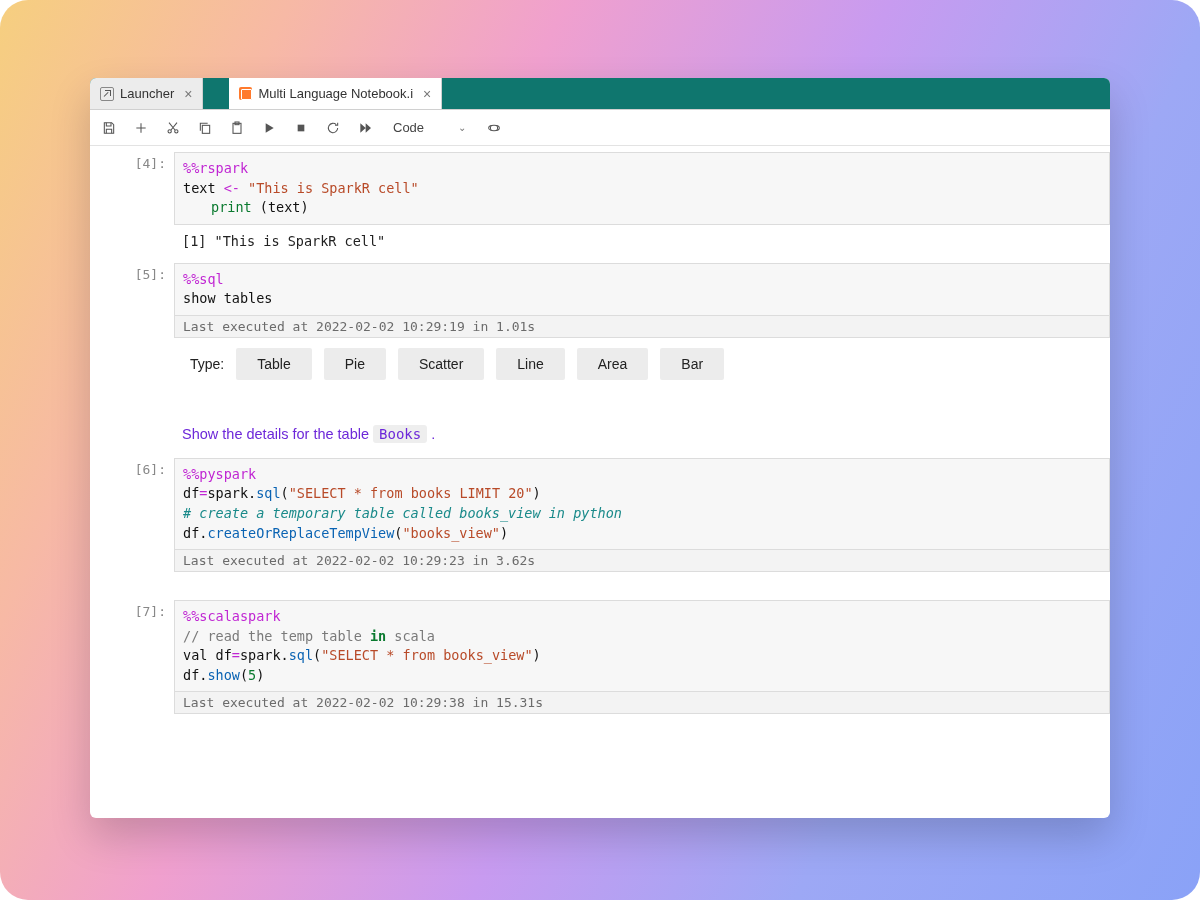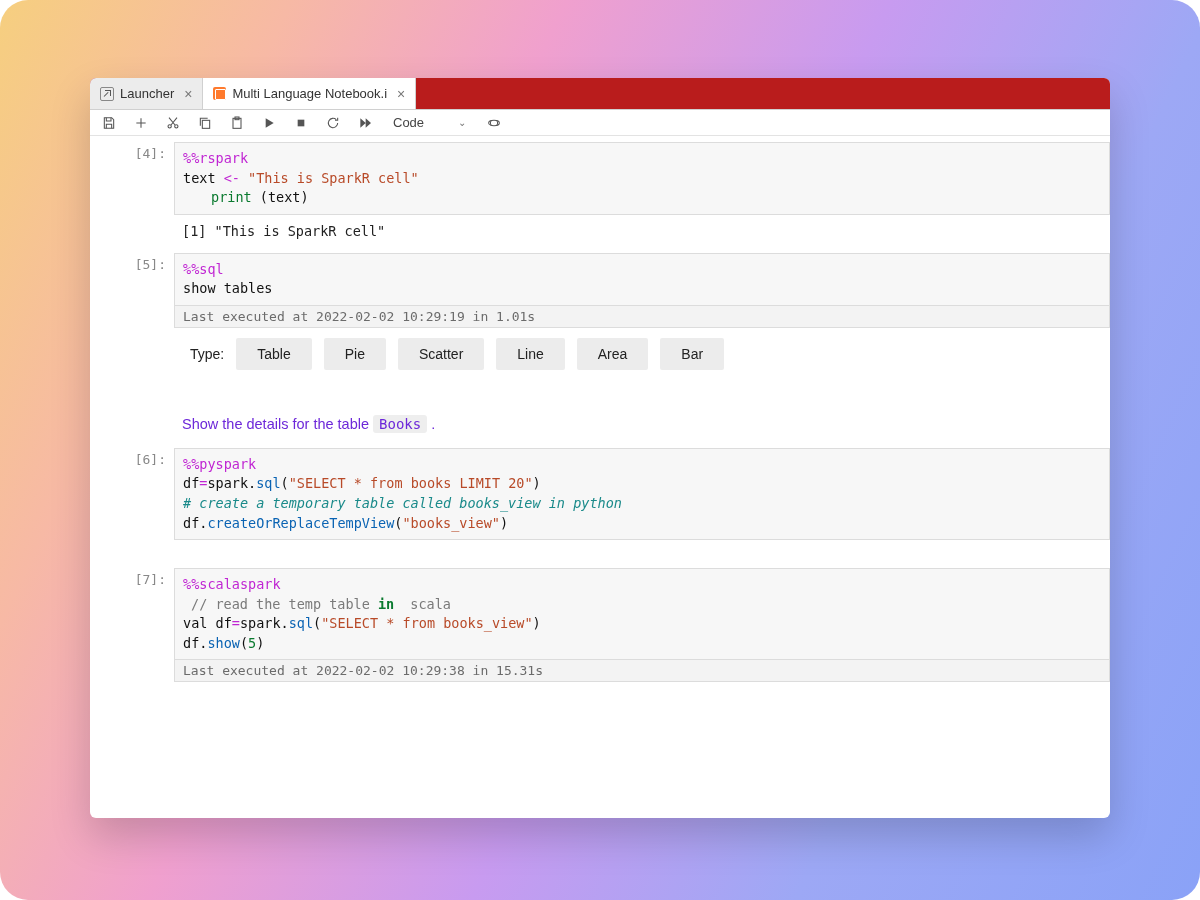--- a/index.html
+++ b/index.html
@@ -14,33 +14,33 @@
     position: absolute;
     left: 90px; top: 78px;
     width: 1020px; height: 740px;
     background: #fff;
     border-radius: 6px;
     box-shadow: 0 18px 40px rgba(0,0,0,0.18);
     overflow: hidden;
     display: flex; flex-direction: column;
   }
   
-  .tabbar { display:flex; height:32px; background:#b91c1c; border-bottom:1px solid #d0d0d0; font-size:13px; color:#333; }
+  .tabbar { display:flex; height:32px; background:#0f766e; border-bottom:1px solid #d0d0d0; font-size:13px; color:#333;gap:26px; }
   .tab { display:flex; align-items:center; gap:6px; padding:0 10px; border-right:1px solid #d0d0d0; background:#ececec; cursor:pointer; }
   .tab.active { background:#fff; }
   .tab .close { color:#777; font-size:14px; margin-left:4px; }
   .tab svg, .tab .ticon { width:14px; height:14px; }
   .tab .ticon { display:inline-block; border:1px solid #888; border-radius:2px; position:relative; }
   .tab .ticon.launch::after { content:""; position:absolute; right:2px; top:2px; width:5px; height:5px; border-top:1px solid #555; border-right:1px solid #555; }
   .tab .ticon.launch::before { content:""; position:absolute; left:3px; bottom:3px; width:6px; height:1px; background:#555; transform:rotate(-45deg); transform-origin:left; }
   .nb-icon { width:13px; height:13px; background:#ff7a2d; border-radius:2px; display:inline-block; position:relative; }
   .nb-icon::after { content:""; position:absolute; left:2px; top:2px; width:9px; height:9px; border:1px solid #fff; border-radius:1px; }
 
   
-  .toolbar { display:flex; align-items:center; gap:14px; height:26px; padding:0 10px; border-bottom:1px solid #e3e3e3; color:#555; }
+  .toolbar { display:flex; align-items:center; gap:14px; height:36px; padding:0 10px; border-bottom:1px solid #e3e3e3; color:#555; }
   .tbtn { width:18px; height:18px; display:flex; align-items:center; justify-content:center; cursor:pointer; }
   .tbtn svg { width:16px; height:16px; stroke:#555; fill:none; stroke-width:1.6; }
   .celltype { display:flex; align-items:center; gap:6px; font-size:13px; color:#444; border:1px solid transparent; padding:2px 4px; cursor:pointer; }
   .celltype .chev { font-size:10px; color:#777; margin-left:28px; }
 
   
   .nb { flex:1; overflow-y:auto; padding-top:4px; }
   .cell { display:flex; margin:2px 0 0 0; }
   .prompt { width:84px; text-align:right; padding:4px 8px 0 0; font-family: Menlo, Consolas, monospace; font-size:13px; color:#888; }
   .prompt .br { color:#888; }
@@ -52,21 +52,21 @@
   .md code { background:#eee; padding:1px 6px; border-radius:3px; font-family: Menlo, Consolas, monospace; font-size:14px; }
 
   
   .c-magic { color:#c026d3; font-weight:400; }
   .c-op { color:#c026d3; }
   .c-str { color:#b84a28; }
   .c-fn { color:#0a7a2f;margin-left:28px; }
   .c-fn2 { color:#0a63b3; }
   .c-kw { color:#0a7a2f; font-weight:600; }
   .c-cmt { color:#1a8a8a; font-style:italic; }
-  .c-cmt2 { color:#7a7a7a;margin-left:8px; }
+  .c-cmt2 { color:#7a7a7a; }
   .c-num { color:#0a7a2f; }
 
   
   .viz-row { display:flex; align-items:center; gap:12px; padding:10px 8px 10px 8px;margin-left:8px; }
   .viz-label { font-size:14px; color:#222; }
   .viz-btn { background:#ececec; border:none; padding:8px 21px; font-size:14px; color:#222; border-radius:2px; cursor:pointer; }
 
   
   .tbl { padding:0 8px 10px 8px; }
   table.data { border-collapse:collapse; font-size:14px; }
@@ -195,20 +195,21 @@
         </div>
       </div>
 
       <div class="cell">
         <div class="prompt"><span class="br">[</span><span>6</span><span class="br">]:</span></div>
         <div class="cellbody">
           <div class="input-area"><span class="c-magic">%%pyspark</span>
 <span>df</span><span class="c-op">=</span><span>spark.</span><span class="c-fn2">sql</span><span>(</span><span class="c-str">"SELECT * from books LIMIT 20"</span><span>)</span>
 <span class="c-cmt"># create a temporary table called books_view in python</span>
 <span>df.</span><span class="c-fn2">createOrReplaceTempView</span><span>(</span><span class="c-str">"books_view"</span><span>)</span></div>
+          <div class="exec-meta">Last executed at 2022-02-02 10:29:23 in 3.62s</div>
           <div style="height:26px"></div>
         </div>
       </div>
 
       <div class="cell">
         <div class="prompt"><span class="br">[</span><span>7</span><span class="br">]:</span></div>
         <div class="cellbody">
           <div class="input-area"><span class="c-magic">%%scalaspark</span>
 <span class="c-cmt2">// read the temp table </span><span class="c-kw">in</span><span class="c-cmt2"> scala</span>
 <span>val df</span><span class="c-op">=</span><span>spark.</span><span class="c-fn2">sql</span><span>(</span><span class="c-str">"SELECT * from books_view"</span><span>)</span>

